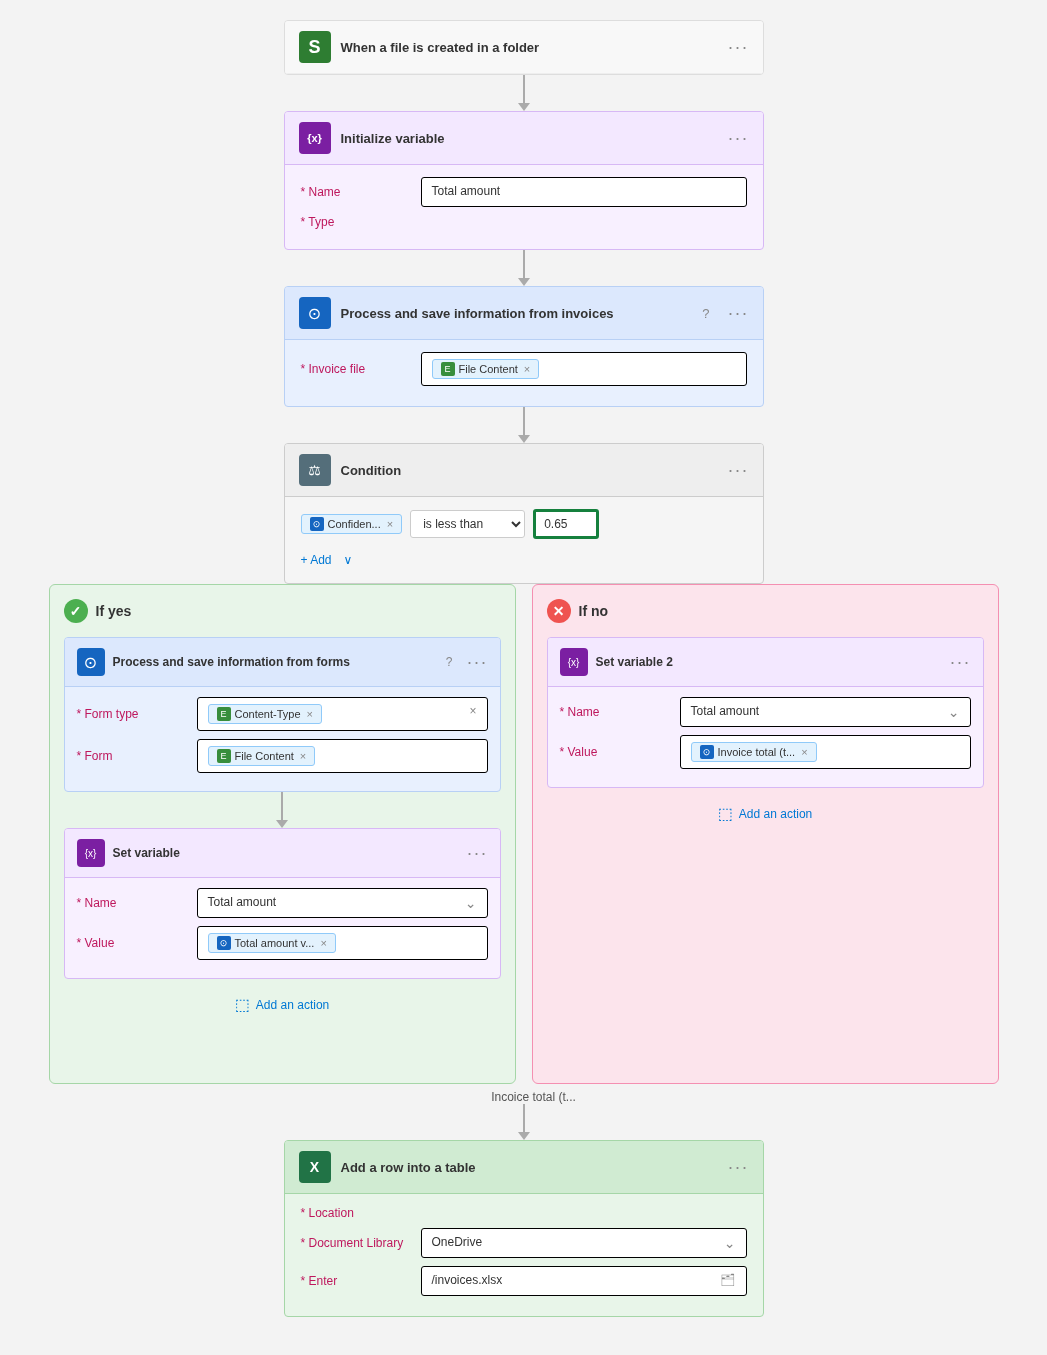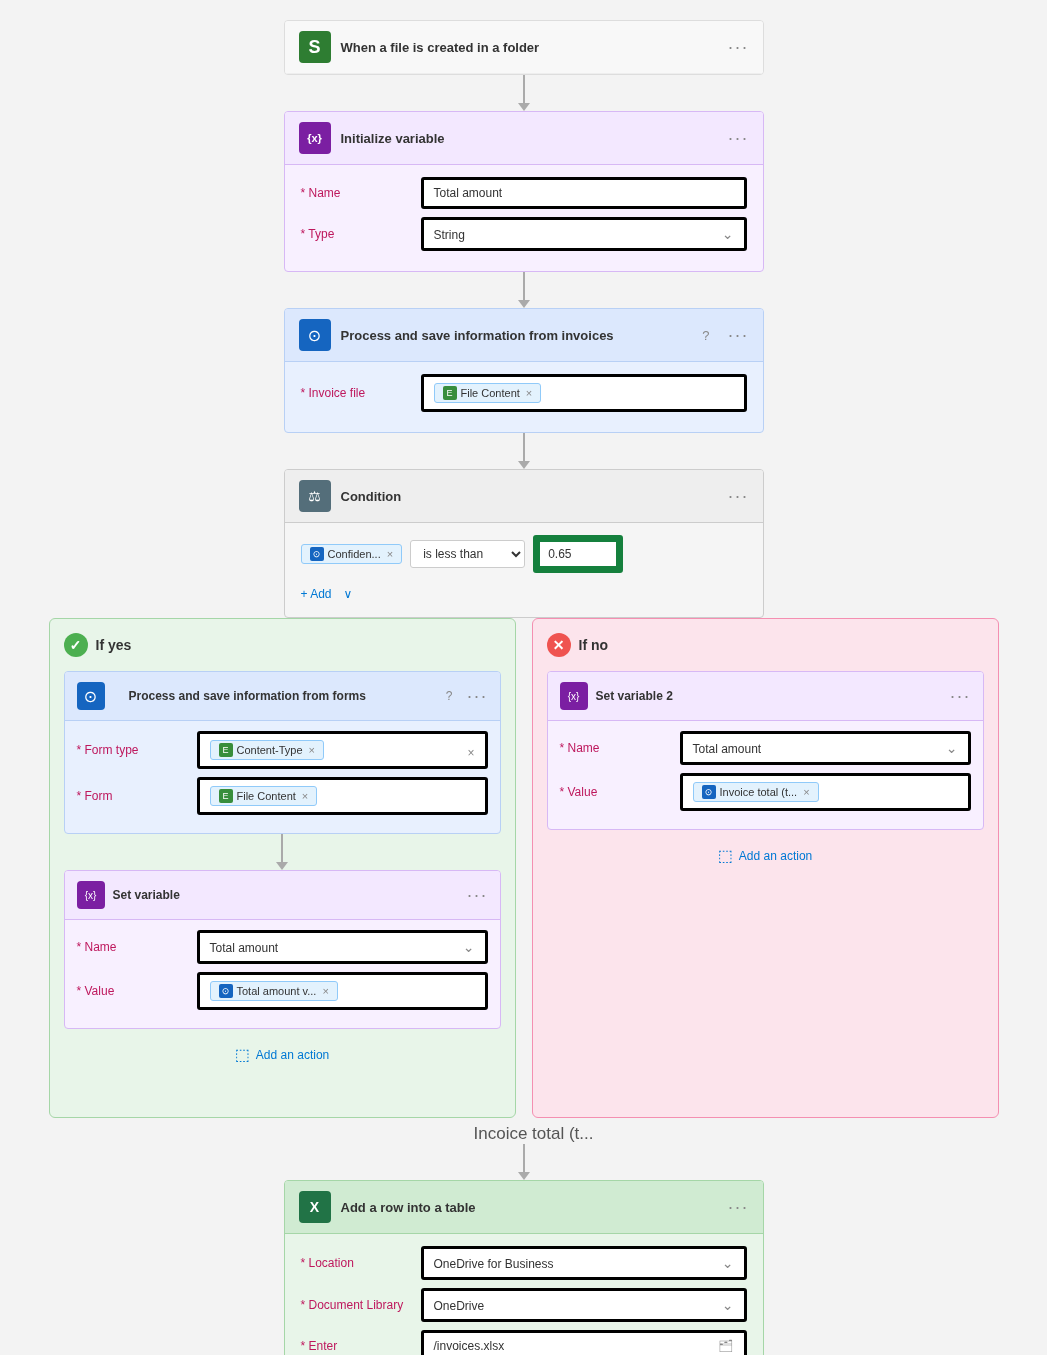--- a/index.html
+++ b/index.html
@@ -76,28 +76,28 @@
 
     .field-label {
       color: #be185d;
       font-size: 12px;
       min-width: 110px;
       flex-shrink: 0;
     }
 
     .field-input {
       flex: 1;
-      border: 3px solid #000000;
+      border: 1px solid #000000;
       border-radius: 3px;
       padding: 6px 10px;
       font-size: 12px;
       color: #333;
       background: #fff;
       display: flex;
-      align-items: flex-end;
+      align-items: flex-start;
       justify-content: space-between;
       min-height: 30px;
     }
 
     .field-input.with-chevron::after {
       content: '⌄';
       color: #888;
       font-size: 14px;
     }
 
@@ -268,25 +268,25 @@
     .select-input {
       border: 1px solid #ccc;
       border-radius: 3px;
       padding: 5px 8px;
       font-size: 12px;
       background: #fff;
       color: #333;
     }
 
     .value-input {
-      border: 7px solid #15803d;
+      border: 3px solid #15803d;
       border-radius: 3px;
       padding: 5px 8px;
       font-size: 12px;
-      width: 90px;
+      width: 66px;
       color: #333;
     }
 
     
     .bottom-step-card {
       background: #fff;
       border: 1px solid #ddd;
       border-radius: 4px;
       width: 480px;
       overflow: hidden;
@@ -323,23 +323,20 @@
     </div>
     <div class="step-body">
       <div class="field-row">
         <span class="field-label">* Name</span>
         <div class="field-input">
           <span>Total amount</span>
         </div>
       </div>
       <div class="field-row">
         <span class="field-label">* Type</span>
-        <div class="field-input with-chevron">
-          <span>String</span>
-        </div>
       </div>
     </div>
   </div>
 
   <div class="arrow-connector">
     <div class="arrow-line"></div>
     <div class="arrow-head"></div>
   </div>
 
   <div class="step-card" style="background:#e8f0fe; border-color:#b8d0f5;">
@@ -399,21 +396,21 @@
 
     <div class="branch branch-yes" style="flex:1;">
       <div class="branch-header">
         <div class="branch-yes-icon">✓</div>
         <span>If yes</span>
       </div>
 
       <div class="branch-step-card" style="background:#e8f0fe; border-color:#b8d0f5;">
         <div class="branch-step-header" style="background:#dce8fd; border-bottom:1px solid #b8d0f5;">
           <div class="step-icon" style="background:#1565c0; font-size:16px; width:28px; height:28px;">⊙</div>
-          <span class="step-title" style="font-size:12px;margin-left:16px;">Process and save information from  forms</span>
+          <span class="step-title" style="font-size:12px;">Process and save information from  forms</span>
           <span style="color:#888; font-size:12px; margin-right:6px;">?</span>
           <span class="step-dots">···</span>
         </div>
         <div class="branch-step-body">
 
 
           <div class="field-row">
             <span class="field-label">* Form type</span>
             <div class="field-input" style="justify-content:space-between;">
               <div class="chip">
@@ -507,40 +504,37 @@
         </div>
       </div>
 
       <div class="add-action-btn" style="margin-top:16px;">
         <span style="color:#0078d4; font-size:16px;">⬚</span>
         <span>Add an action</span>
       </div>
     </div>
   </div>
 
-  <div style="align-self:center; font-size:17px; color:#555; margin-top:6px;margin-left:20px;">Incoice total (t...</div>
+  <div style="align-self:center; font-size:12px; color:#555; margin-top:6px;margin-left:20px;">Incoice total (t...</div>
 
   <div class="arrow-connector">
     <div class="arrow-line"></div>
     <div class="arrow-head"></div>
   </div>
 
   <div class="bottom-step-card" style="background:#e8f5e9; border-color:#a5d6a7;">
     <div class="step-header step-header-teal" style="background:#d0ebd2; border-bottom:1px solid #a5d6a7;">
       <div class="step-icon" style="background:#217346; font-size:14px; font-weight:700; color:#fff;">X</div>
       <span class="step-title">Add a row into a table</span>
       <span class="step-dots">···</span>
     </div>
     <div class="step-body">
 
       <div class="field-row">
         <span class="field-label">* Location</span>
-        <div class="field-input with-chevron">
-          <span>OneDrive for Business</span>
-        </div>
       </div>
 
       <div class="field-row">
         <span class="field-label">* Document Library</span>
         <div class="field-input with-chevron">
           <span>OneDrive</span>
         </div>
       </div>
 
       <div class="field-row">

